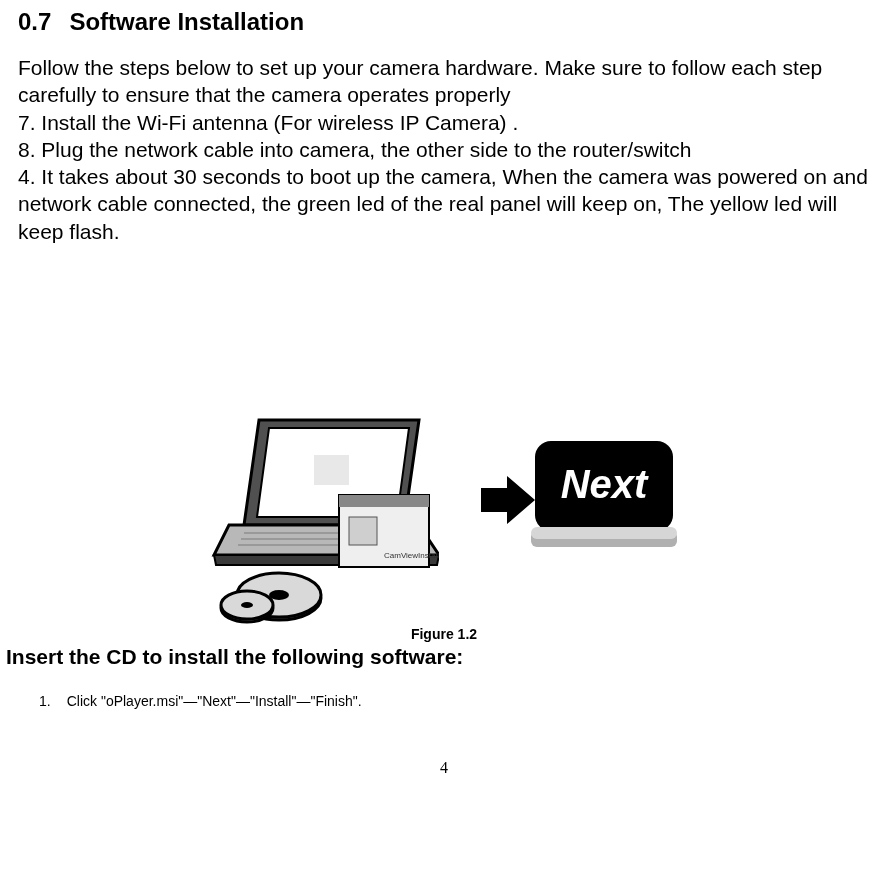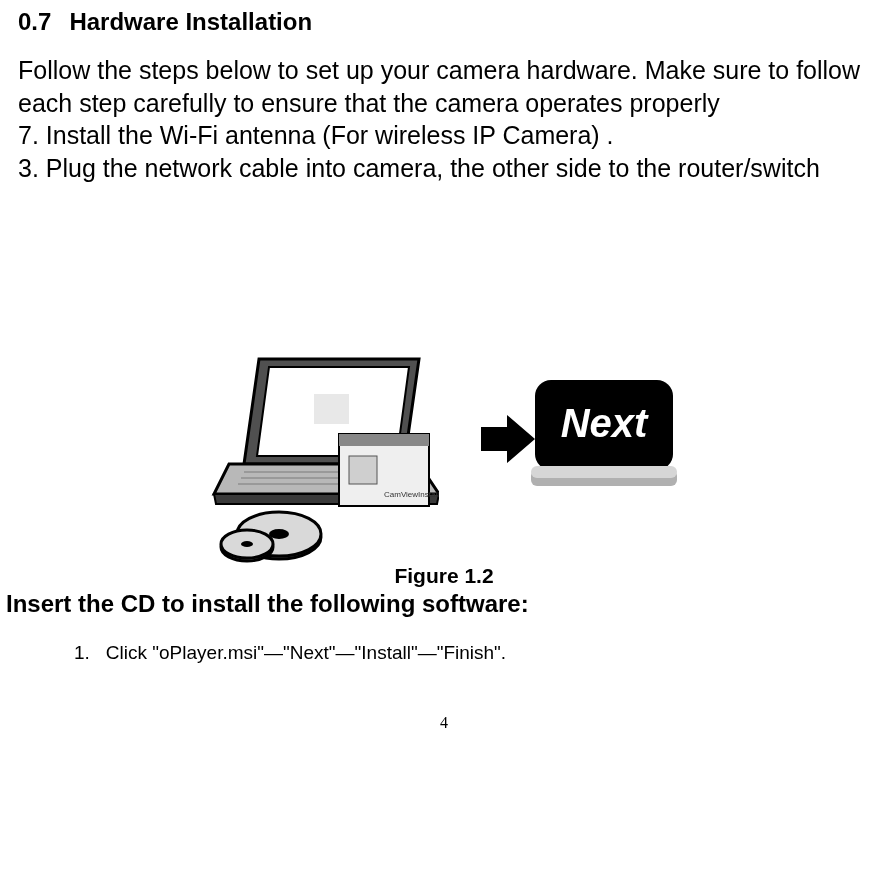--- a/index.html
+++ b/index.html
@@ -16,45 +16,45 @@
     h2.section-heading {
       font-size: 24px;
       font-weight: bold;
       margin: 0 0 18px 12px;
     }
     .section-number {
       display: inline-block;
       margin-right: 18px;
     }
     .body-text {
-      font-size: 25px;
+      font-size: 21px;
       line-height: 1.3;
       margin: 0 12px 0 12px;
     }
     .gap-large {
       height: 130px;
     }
     .figure-block {
       text-align: center;
       margin-top: 30px;
     }
     .figure-caption {
       font-weight: bold;
-      font-size: 21px;
+      font-size: 14px;
       text-align: center;
       margin-top: 2px;
     }
     .insert-cd {
       font-weight: bold;
-      font-size: 24px;
+      font-size: 21px;
       margin: 2px 0 0 0;
     }
     .numbered-item {
-      margin: 24px 0 0 68px;
-      font-size: 19px;
+      margin: 24px 0 0 33px;
+      font-size: 14px;
     }
     .numbered-item .num {
       display: inline-block;
       margin-right: 16px;
     }
     .page-number {
       text-align: center;
       font-size: 16px;
       font-family: "Times New Roman", serif;
       margin-top: 50px;
@@ -89,27 +89,28 @@
     }
 
     .illus-svg { display:block; }
   </style>
 </head>
 <body>
 
 <div class="page">
 
   <h2 class="section-heading">
-    <span class="section-number">0.7</span><span>Hardware Installation</span>
+    <span class="section-number">0.7</span><span>Software Installation</span>
   </h2>
 
   <div class="body-text">
     <div>Follow the steps below to set up your camera hardware. Make sure to follow each step carefully to ensure that the camera operates properly</div>
     <div>7. Install the Wi-Fi antenna (For wireless IP Camera) .</div>
-    <div>3. Plug the network cable into camera, the other side to the router/switch</div>
+    <div>8. Plug the network cable into camera, the other side to the router/switch</div>
+    <div>4. It takes about 30 seconds to boot up the camera, When the camera was powered on and network cable connected, the green led of the real panel will keep on, The yellow led will keep flash.</div>
   </div>
 
   <div class="gap-large"></div>
 
 
   <div class="figure-block">
     <div class="illustration">
 
       <svg class="laptop illus-svg" viewBox="0 0 230 210">
 

